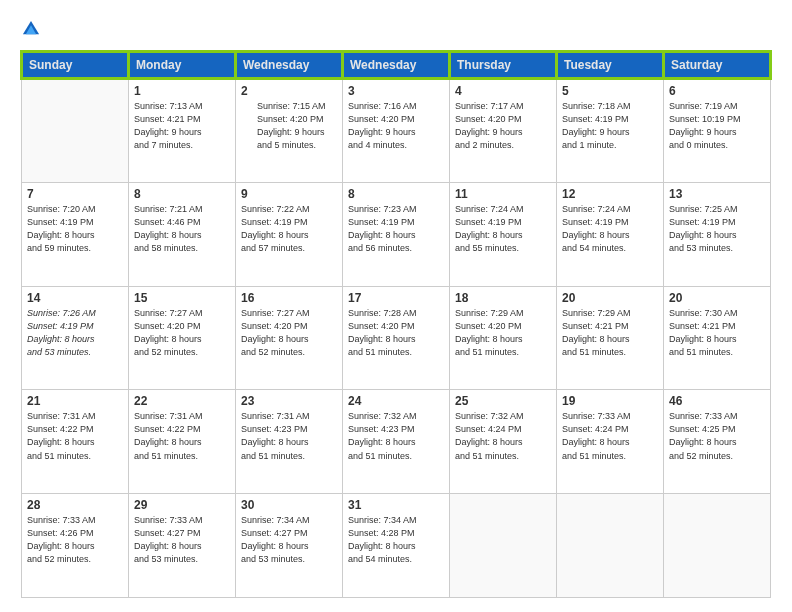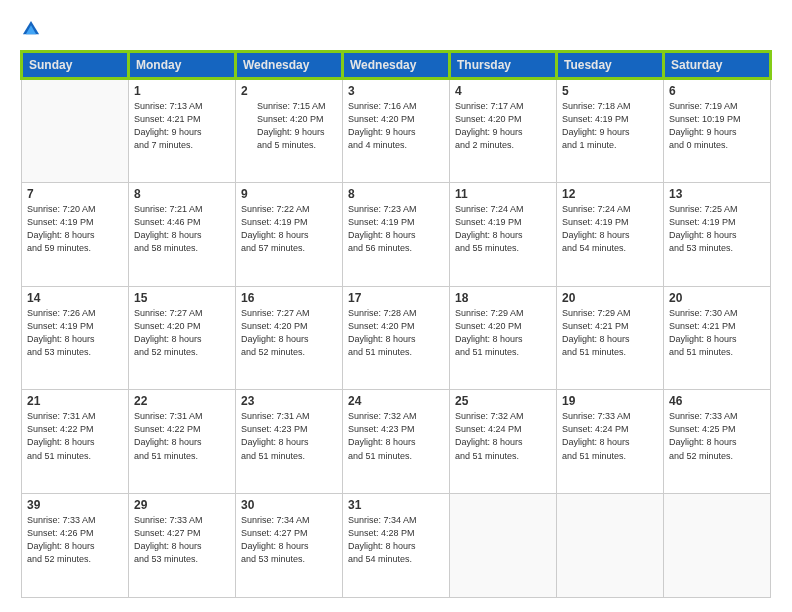--- a/index.html
+++ b/index.html
@@ -219,21 +219,21 @@
             <span class="day-number">13</span>
             <div class="day-info" style="white-space: pre-line;">Sunrise: 7:25 AM
 Sunset: 4:19 PM
 Daylight: 8 hours
 and 53 minutes.</div>
           </td>
         </tr>
         <tr>
           <td>
             <span class="day-number">14</span>
-            <div class="day-info" style="white-space: pre-line;">Sunrise: 7:26 AM
+            <div class="day-info" style="white-space: pre-line; font-style: italic;">Sunrise: 7:26 AM
 Sunset: 4:19 PM
 Daylight: 8 hours
 and 53 minutes.</div>
           </td>
           <td>
             <span class="day-number">15</span>
             <div class="day-info" style="white-space: pre-line;">Sunrise: 7:27 AM
 Sunset: 4:20 PM
 Daylight: 8 hours
 and 52 minutes.</div>
@@ -320,21 +320,21 @@
           <td>
             <span class="day-number">46</span>
             <div class="day-info" style="white-space: pre-line;">Sunrise: 7:33 AM
 Sunset: 4:25 PM
 Daylight: 8 hours
 and 52 minutes.</div>
           </td>
         </tr>
         <tr>
           <td>
-            <span class="day-number">39</span>
+            <span class="day-number">28</span>
             <div class="day-info" style="white-space: pre-line;">Sunrise: 7:33 AM
 Sunset: 4:26 PM
 Daylight: 8 hours
 and 52 minutes.</div>
           </td>
           <td>
             <span class="day-number">29</span>
             <div class="day-info" style="white-space: pre-line;">Sunrise: 7:33 AM
 Sunset: 4:27 PM
 Daylight: 8 hours

